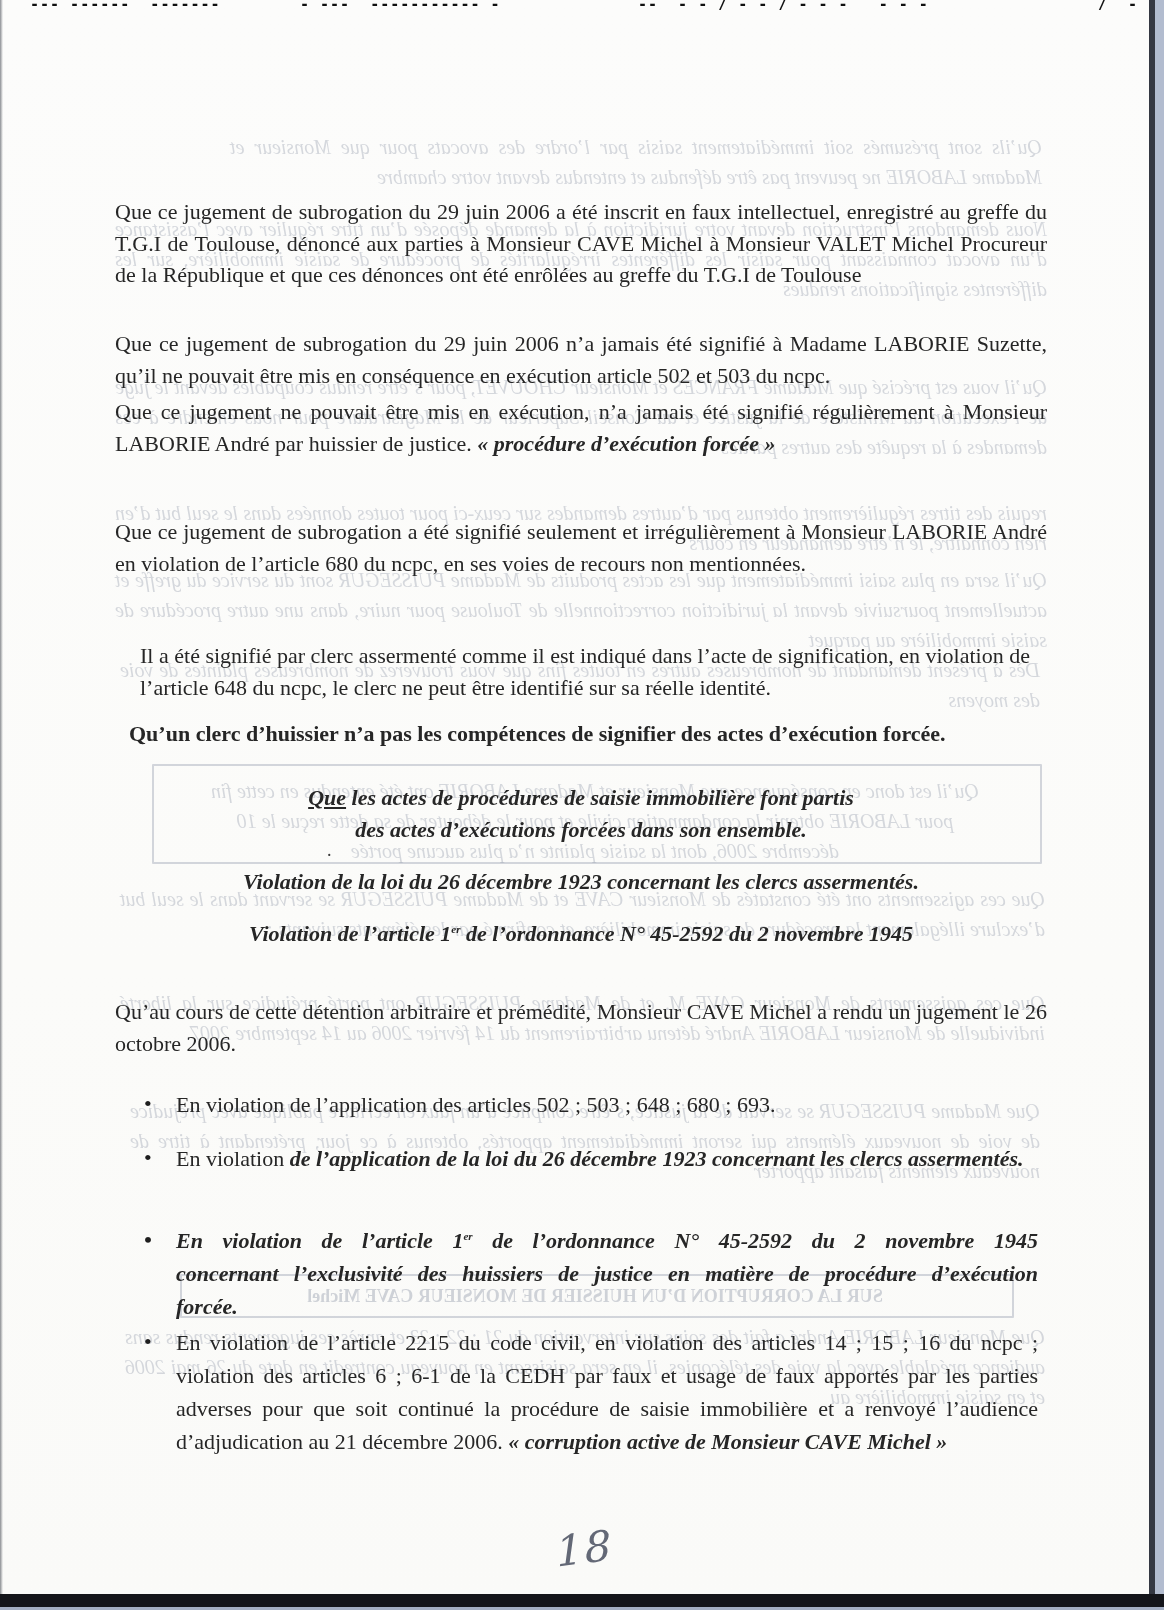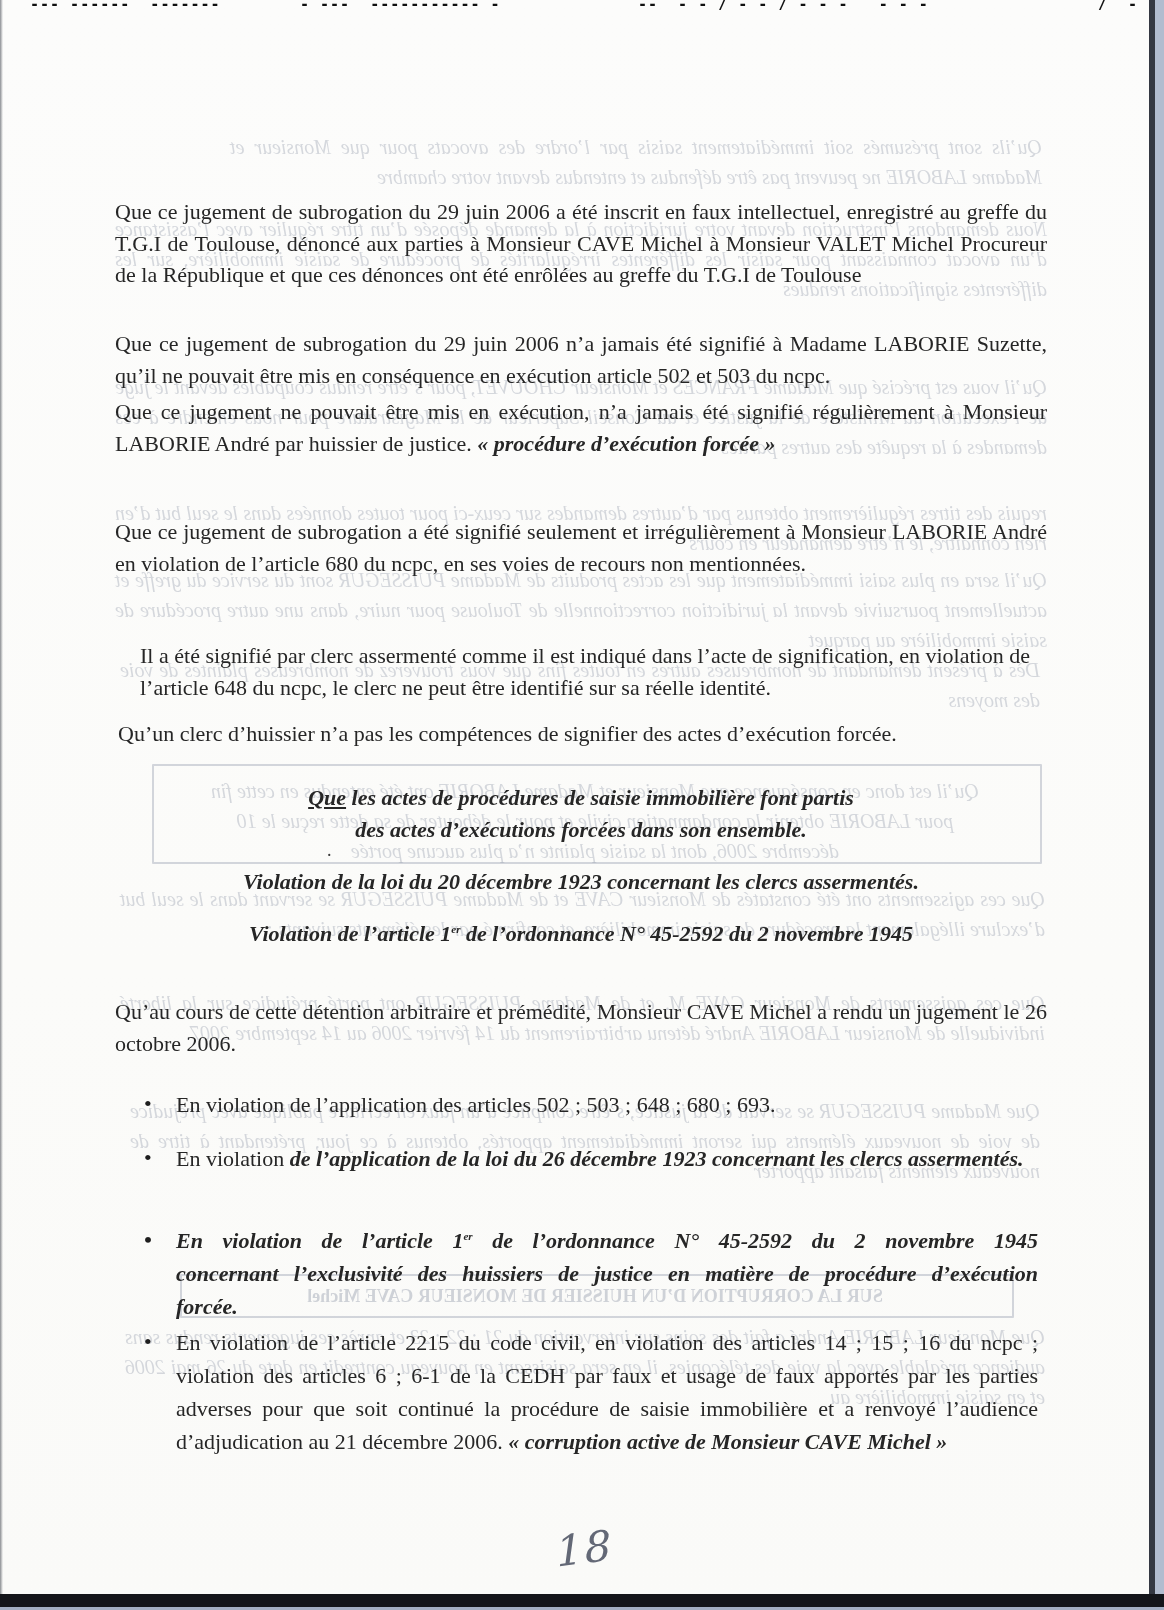--- a/index.html
+++ b/index.html
@@ -39,21 +39,21 @@
     font-style:italic;
   }
   .bleed.center{text-align:center;}
   .bleed.bold{font-weight:bold;font-style:normal;opacity:.38;}
   .bleed-box{border:2px solid rgba(160,166,182,.45);border-radius:1px;}
   .artifact-dot{position:absolute;font-size:18px;color:#3a3a3a;}
   
   .p{position:absolute;left:115px;width:932px;font-size:22px;line-height:31.5px;text-align:justify;}
   .p.center{text-align:center;}
   .p.ital{font-style:italic;font-weight:bold;}
-  .p.bold{font-weight:normal;}
+  .p.bold{font-weight:bold;margin-left:11px;}
   .qi{font-weight:bold;font-style:italic;}
   .b{font-weight:normal;}
   .u{text-decoration:underline;}
   sup{font-size:11px;line-height:0;vertical-align:super;}
   .li{position:absolute;left:176px;width:862px;font-size:22px;line-height:33px;text-align:justify;margin-top:8px;}
   .li::before{content:"\2022";position:absolute;left:-32px;top:-1px;font-size:22px;color:#1e1e1e;}
   .li.ital{font-style:italic;font-weight:bold;word-spacing:5px;}
   
   .hw{
     position:absolute;left:556px;top:1524px;
@@ -110,21 +110,21 @@
     <span>Il a été signifié par clerc assermenté comme il est indiqué dans l’acte de signification, en violation </span><span class="b">de l’article 648 du ncpc, le clerc ne peut être identifié sur sa réelle identité.</span>
   </div>
 
   <div class="p bold" style="top:718px;left:118px;width:930px">Qu’un clerc d’huissier n’a pas les compétences de signifier des actes d’exécution forcée.</div>
 
   <div class="p center ital" style="top:782px">
     <span class="u">Que</span><span> les actes de procédures de saisie immobilière font partis</span><br>
     <span>des actes d’exécutions forcées dans son ensemble.</span>
   </div>
 
-  <div class="p center ital" style="top:866px">Violation de la loi du 20 décembre 1923 concernant les clercs assermentés.</div>
+  <div class="p center ital" style="top:866px">Violation de la loi du 26 décembre 1923 concernant les clercs assermentés.</div>
 
   <div class="p center ital" style="top:918px">
     <span>Violation de l’article 1</span><sup>er</sup><span> de l’ordonnance N° 45-2592 du 2 novembre 1945</span>
   </div>
 
   <div class="p" style="top:996px">Qu’au cours de cette détention arbitraire et prémédité, Monsieur CAVE Michel a rendu un jugement le 26 octobre 2006.</div>
 
   <div class="li" style="top:1080px">En violation de l’application des articles 502 ; 503 ; 648 ; 680 ; 693.</div>
 
   <div class="li" style="top:1134px">

